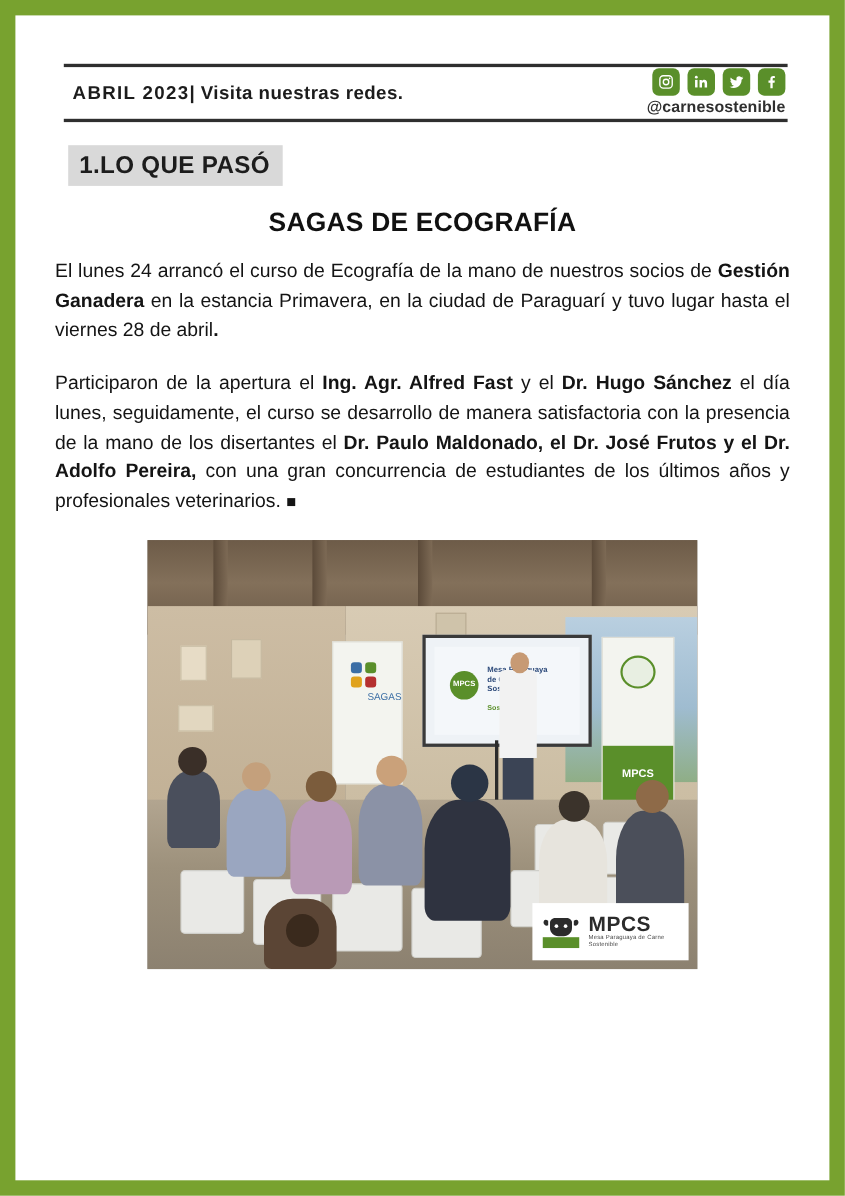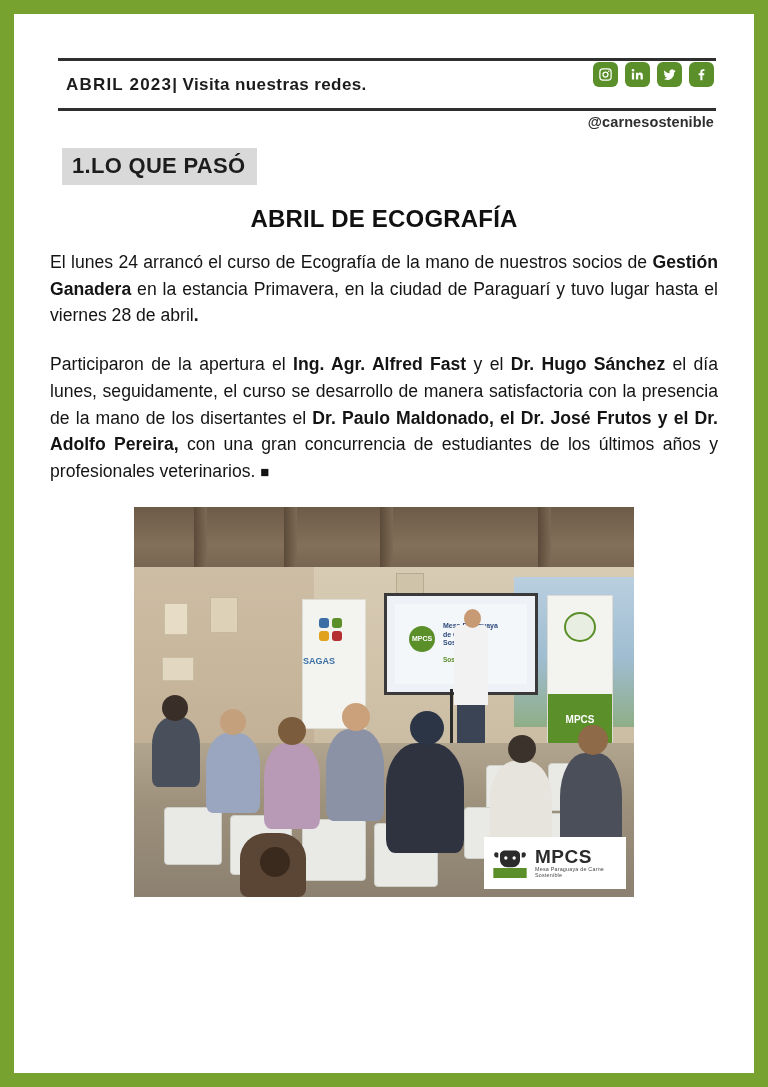--- a/index.html
+++ b/index.html
@@ -76,26 +76,25 @@
   }
   .social-icon svg { display: block; }
   .handle {
     position: absolute;
     right: 6px;
     top: 46px;
     font-size: 14.5px;
     font-weight: bold;
     color: #2f2f2f;
     letter-spacing: 0.1px;
-    margin-top: 24px;
   }
 
   
   .section-tag-wrap {
-    margin-top: 32px;
+    margin-top: 16px;
     padding-left: 14px;
   }
   .section-tag {
     display: inline-block;
     background: #d9d9d9;
     color: #1c1c1c;
     font-size: 22px;
     font-weight: bold;
     padding: 5px 12px 6px 10px;
     letter-spacing: 0.3px;
@@ -181,22 +180,22 @@
   }
   .ph-banner-r {
     position: absolute; left: 413px; top: 88px; width: 64px; height: 150px;
     background: #f3f4ef; border: 1px solid #dcdcd4;
   }
   .ph-banner-r-bottom {
     position:absolute; left:0; bottom:0; width:100%; height:52px; background:#5a8f2a;
     color:#fff; font-size:10px; font-weight:bold; display:flex; align-items:center; justify-content:center;
   }
   .ph-sagas {
-    position:absolute; left:0; top:56px; width:100%; text-align:left;
-    font-size:9px; font-weight:bold; color:#3b6ea5;
+    position:absolute; left:0; top:44px; width:100%; text-align:right;
+    font-size:9px; font-weight:normal; color:#3b6ea5;
   }
   .ph-dots { position:absolute; left:16px; top:18px; width:30px; height:30px; }
   .ph-dot { position:absolute; width:10px; height:10px; border-radius:3px; }
   .ph-speaker-body {
     position:absolute; left:320px; top:118px; width:34px; height:80px;
     background:#f2f2f2; border-radius:5px 5px 0 0;
   }
   .ph-speaker-head {
     position:absolute; left:330px; top:102px; width:17px; height:19px;
     background:#c79a74; border-radius:50%;
@@ -272,21 +271,21 @@
       </span>
     </div>
 
     <div class="handle">@carnesostenible</div>
   </div>
 
   <div class="section-tag-wrap">
     <span class="section-tag">1.LO QUE PASÓ</span>
   </div>
 
-  <div class="course-title">ABRIL DE ECOGRAFÍA</div>
+  <div class="course-title">SAGAS DE ECOGRAFÍA</div>
 
   <div class="body-text" id="article-body">
       <p><span>El lunes 24 arrancó el curso de Ecografía de la mano de nuestros socios de </span><b>Gestión Ganadera</b><span> en la estancia Primavera, en la ciudad de Paraguarí y tuvo lugar hasta el viernes 28 de abril</span><b>.</b></p>
       <p><span>Participaron de la apertura el </span><b>Ing. Agr. Alfred Fast</b><span> y el </span><b>Dr. Hugo Sánchez</b><span> el día lunes, seguidamente, el curso se desarrollo de manera satisfactoria con la presencia de la mano de los disertantes el </span><b>Dr. Paulo Maldonado, el Dr. José Frutos y el Dr. Adolfo Pereira,</b><span> con una gran concurrencia de estudiantes de los últimos años y profesionales veterinarios. </span><span class="sq">■</span></p>
     </div>
 
   <div class="photo-wrap">
     <div class="ph-roof"></div>
     <div class="ph-beam" style="left:60px;"></div>
     <div class="ph-beam" style="left:150px;"></div>

